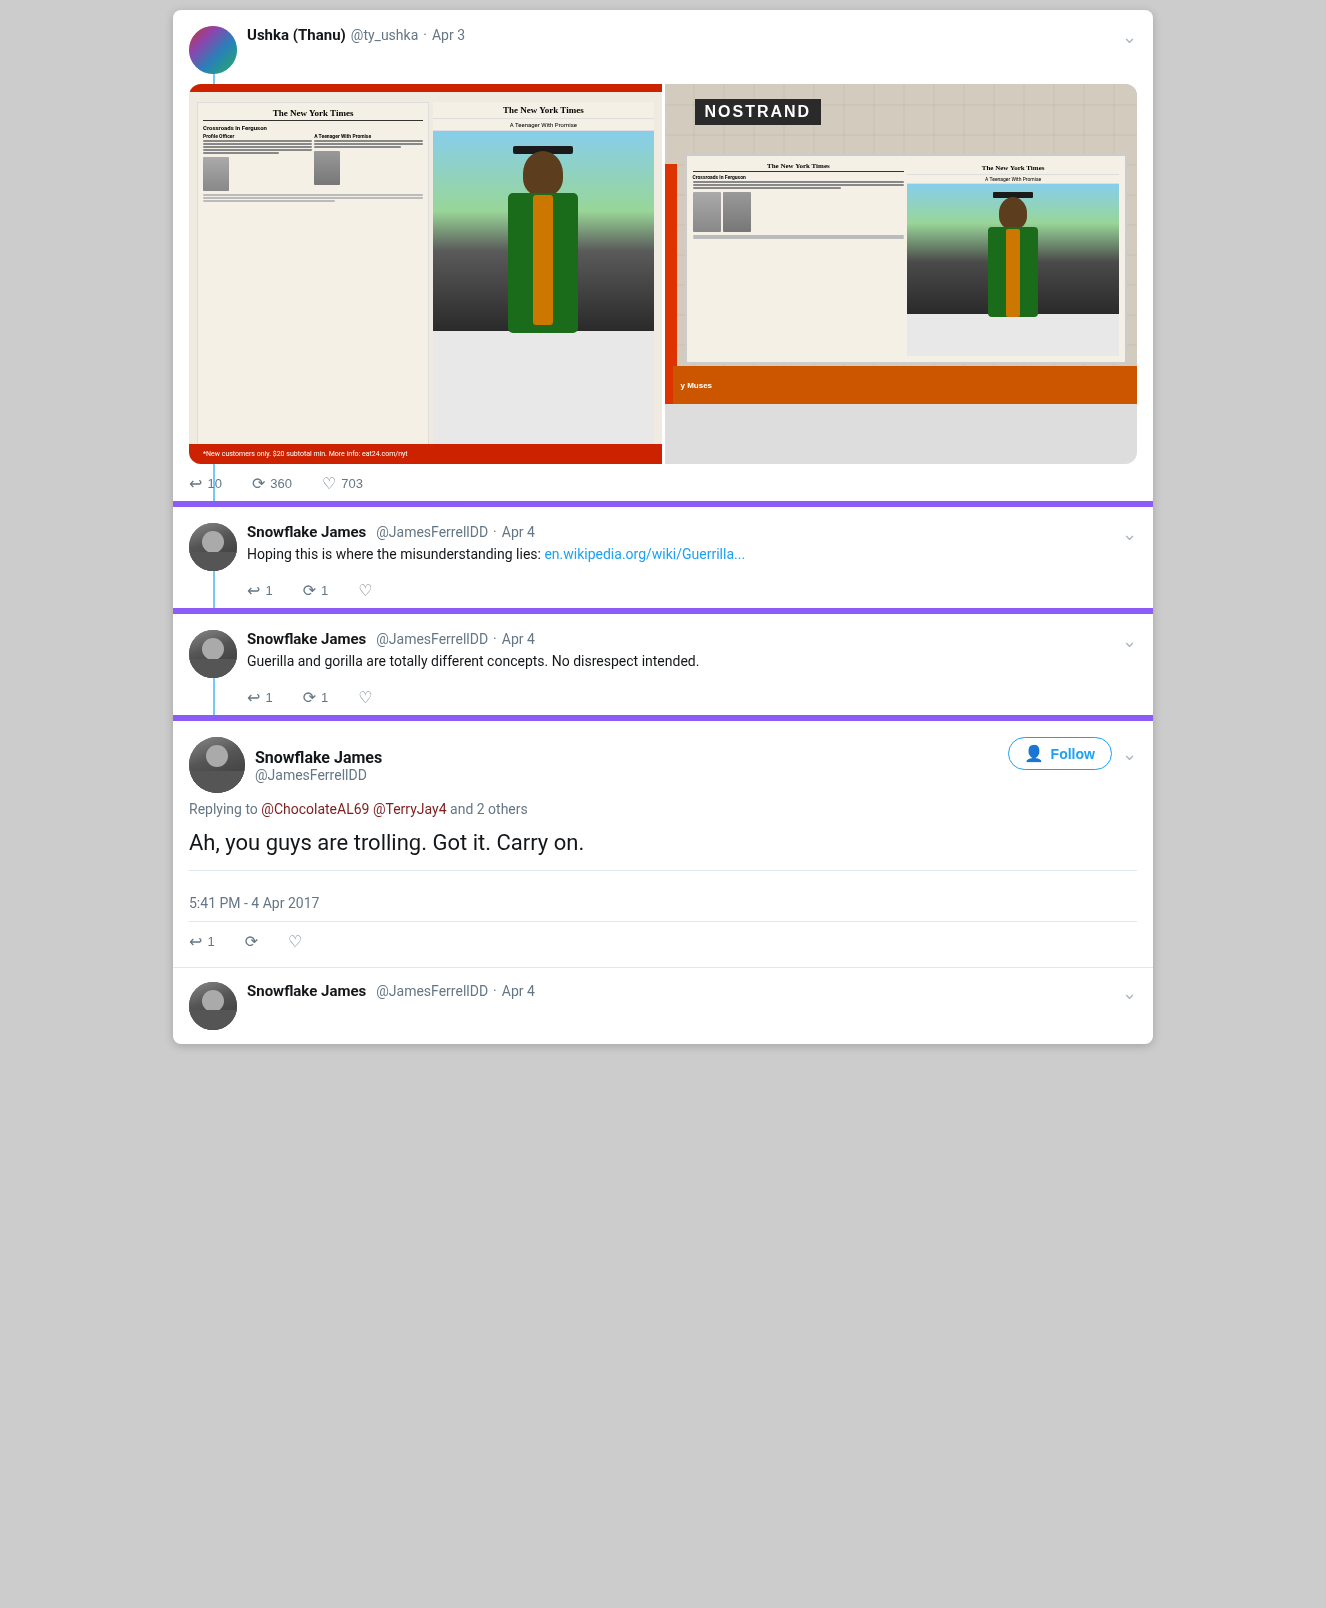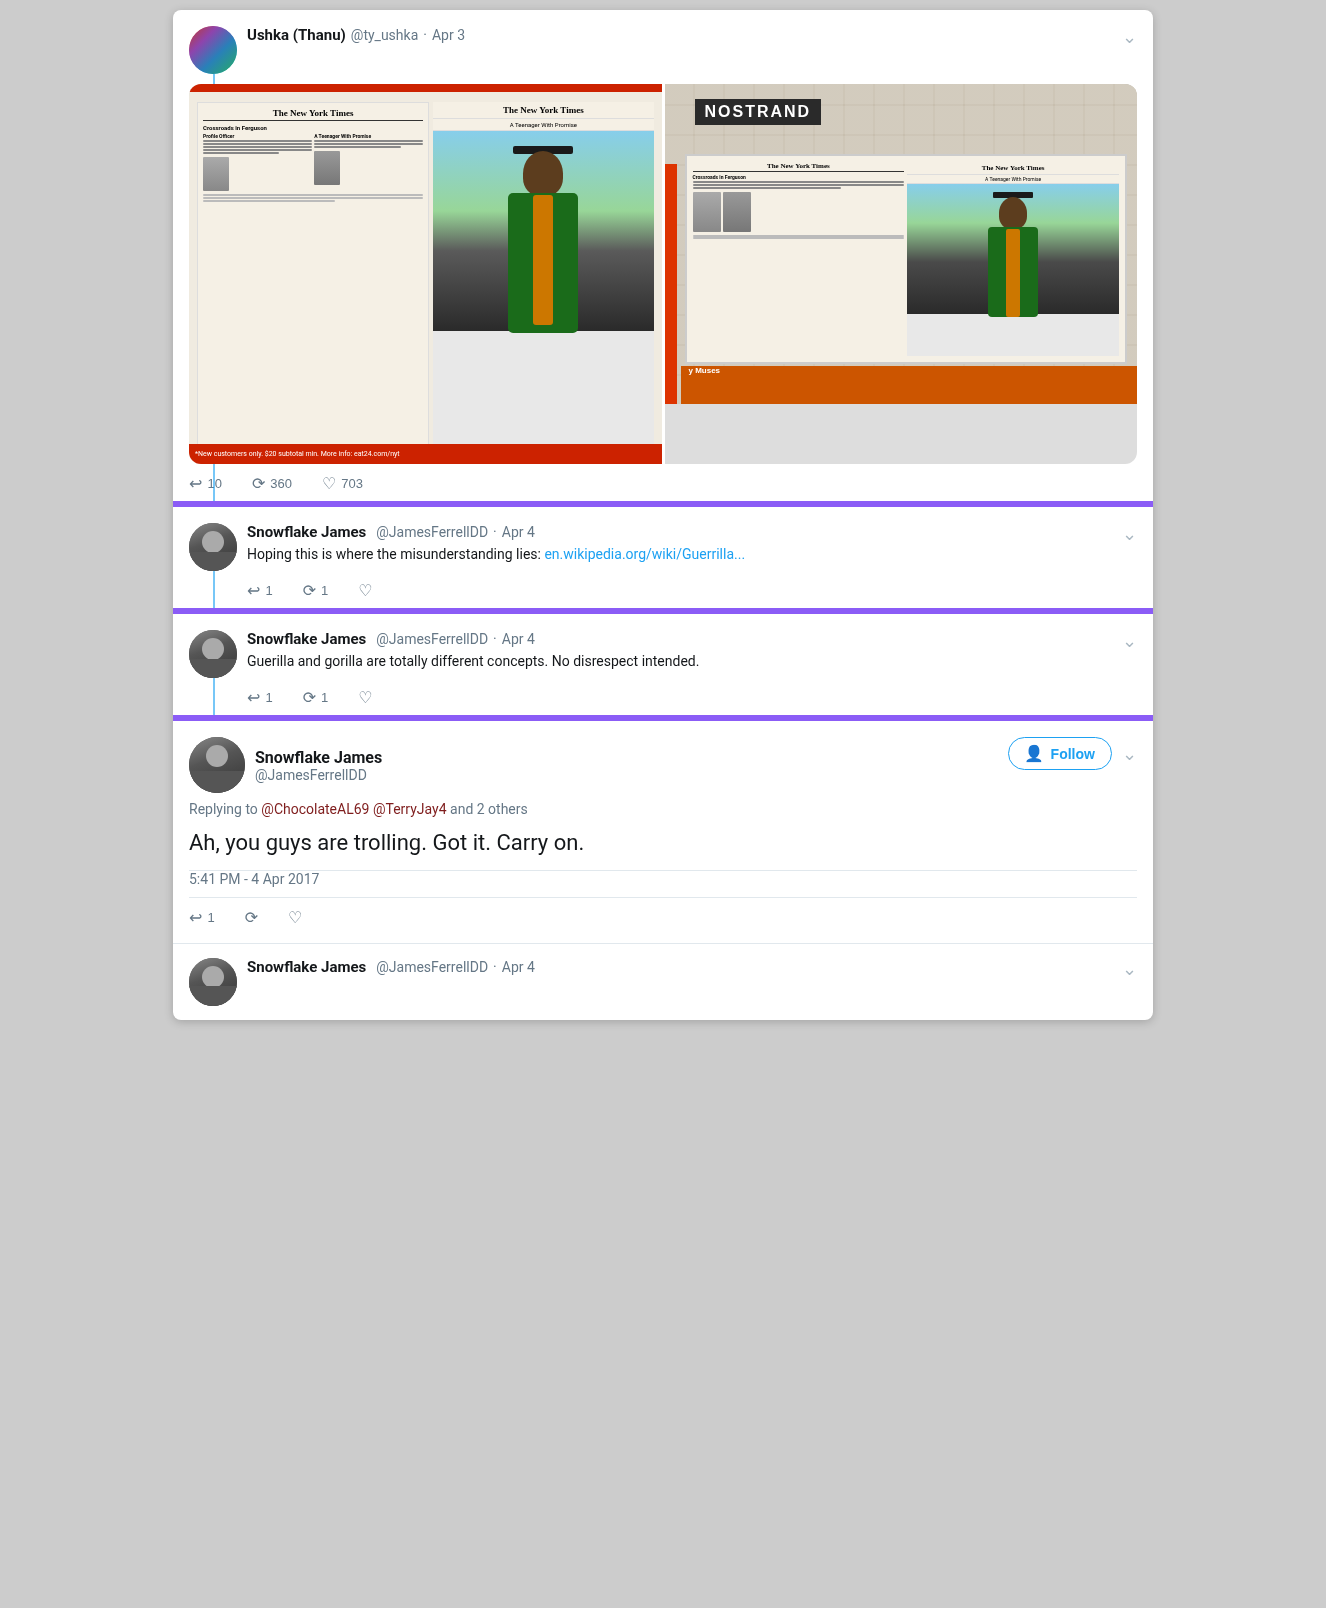--- a/index.html
+++ b/index.html
@@ -205,21 +205,21 @@
       color: #14171a;
       line-height: 1.3;
       margin: 12px 0;
       font-weight: 400;
     }
     .big-tweet-timestamp {
       color: #657786;
       font-size: 14px;
       margin: 8px 0;
       border-top: 1px solid #e1e8ed;
-      padding-top: 0;
+      padding-top: 24px;
     }
     .big-tweet-footer-actions {
       display: flex;
       gap: 30px;
       margin-top: 10px;
       padding-top: 10px;
       border-top: 1px solid #e1e8ed;
     }
 
     
@@ -336,21 +336,21 @@
                 <div style="position:absolute;top:15px;left:50%;transform:translateX(-50%);width:60px;height:8px;background:#1a1a1a;border-radius:2px;"></div>
 
                 <div style="position:absolute;top:20px;left:50%;transform:translateX(-50%);width:40px;height:45px;background:#5c3d1e;border-radius:50% 50% 40% 40%;"></div>
 
                 <div style="position:absolute;top:62px;left:50%;transform:translateX(-50%);width:70px;height:140px;background:#1a6b1a;border-radius:5px;"></div>
 
                 <div style="position:absolute;top:64px;left:50%;transform:translateX(-50%);width:20px;height:130px;background:#cc7700;border-radius:3px;"></div>
               </div>
             </div>
           </div>
-          <div style="position:absolute;bottom:0;left:0;right:0;height:20px;background:#cc2200;display:flex;align-items:center;padding:0 6px;">
+          <div style="position:absolute;bottom:0;left:0;right:0;height:20px;background:#cc2200;display:flex;align-items:center;padding:0 14px;">
             <span style="color:white;font-size:7px;">*New customers only. $20 subtotal min. More info: eat24.com/nyt</span>
           </div>
         </div>
       </div>
 
       <div class="tweet-image-half">
         <div style="width:100%;height:320px;background:#c8c0b0;position:relative;overflow:hidden;">
 
           <div style="position:absolute;top:0;left:0;right:0;bottom:0;
             background: repeating-linear-gradient(0deg, rgba(255,255,255,0.1) 0px, rgba(255,255,255,0.1) 28px, transparent 28px, transparent 30px),
@@ -382,21 +382,21 @@
                 <div style="height:130px;background:linear-gradient(180deg,#87ceeb 0%,#98d698 30%,#4a4a4a 60%,#2a2a2a 100%);position:relative;">
                   <div style="position:absolute;top:8px;left:50%;transform:translateX(-50%);width:40px;height:6px;background:#1a1a1a;border-radius:1px;"></div>
                   <div style="position:absolute;top:13px;left:50%;transform:translateX(-50%);width:28px;height:32px;background:#5c3d1e;border-radius:50% 50% 40% 40%;"></div>
                   <div style="position:absolute;top:43px;left:50%;transform:translateX(-50%);width:50px;height:90px;background:#1a6b1a;border-radius:4px;"></div>
                   <div style="position:absolute;top:45px;left:50%;transform:translateX(-50%);width:14px;height:88px;background:#cc7700;border-radius:2px;"></div>
                 </div>
               </div>
             </div>
           </div>
 
-          <div style="position:absolute;bottom:0;left:16px;right:0;height:38px;background:#cc5500;display:flex;padding:0 8px;">
+          <div style="position:absolute;bottom:0;left:8px;right:0;height:38px;background:#cc5500;display:flex;align-items:center;padding:0 8px;">
             <span style="color:white;font-size:8px;font-weight:bold;font-family:Arial,sans-serif;">y Muses</span>
           </div>
         </div>
       </div>
     </div>
 
     <div class="tweet-actions">
       <button class="action-btn">
         <span class="action-icon">↩</span>
         <span>10</span>

